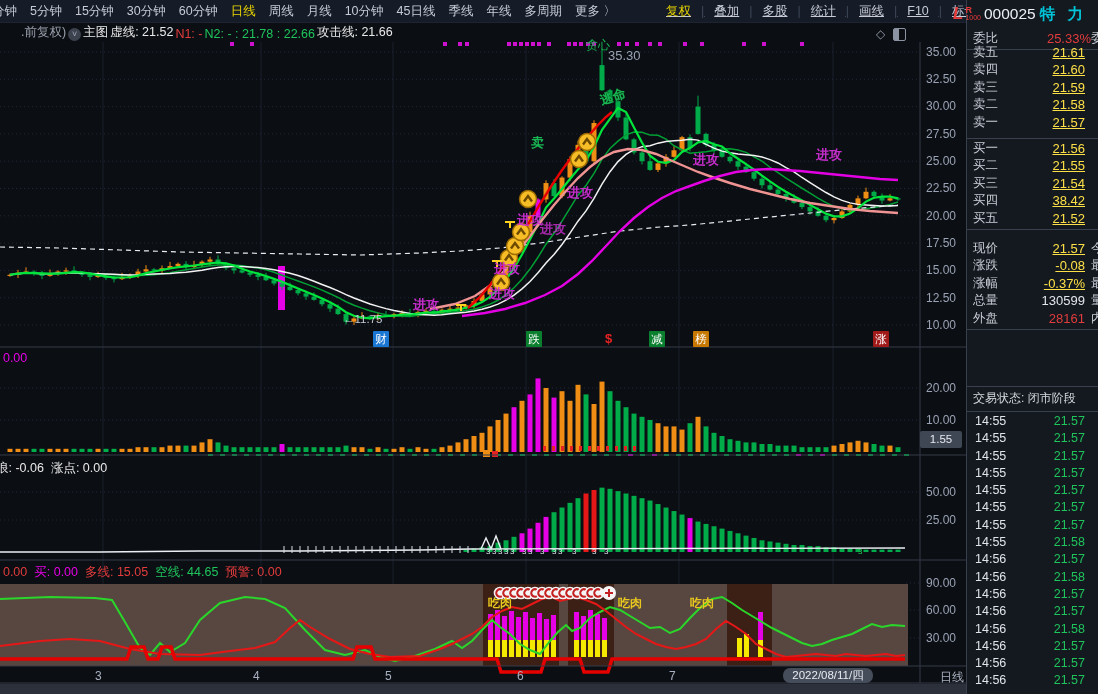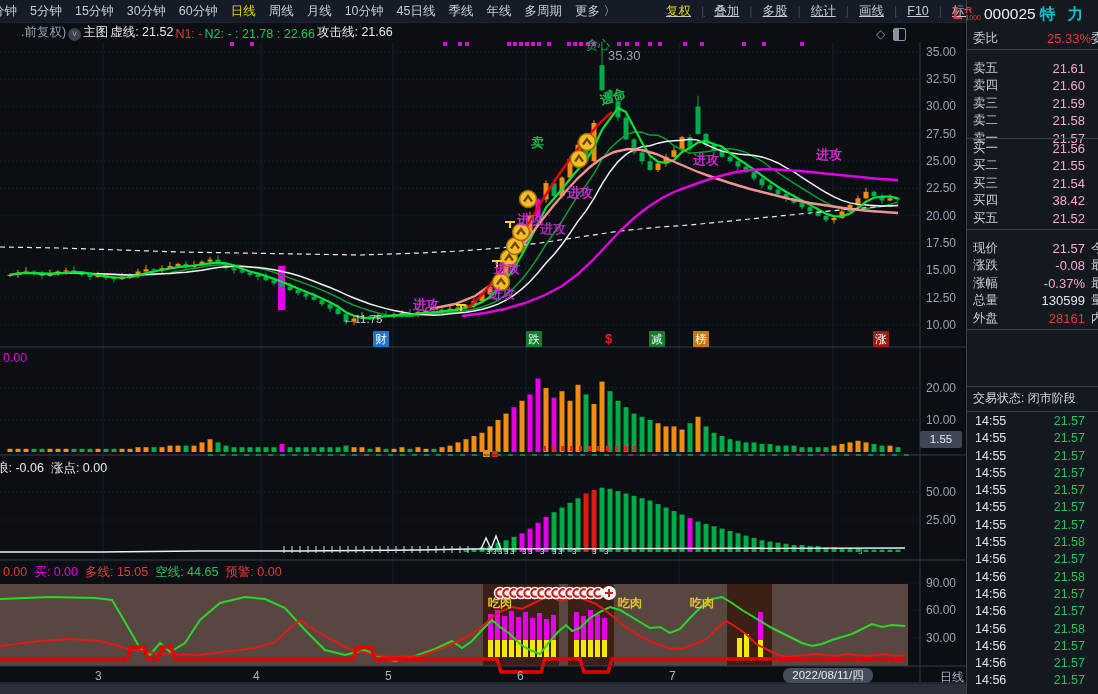--- a/index.html
+++ b/index.html
@@ -47,21 +47,21 @@
             font-size:11.5px;color:#e6e9ef;text-align:center;line-height:17px;z-index:3;}
   .xlab{position:absolute;top:669px;font-size:12px;color:#aab2c2;z-index:3;}
   .datebadge{position:absolute;left:783px;top:668px;width:90px;height:15px;background:#454c5a;color:#e8ebf1;
              font-size:11.5px;text-align:center;line-height:15px;z-index:3;border-radius:7px;}
   .bottomstrip{position:absolute;left:0;top:684px;width:1098px;height:10px;background:#2b303a;}
   
   .sidebar{position:absolute;left:966px;top:0;width:132px;height:694px;background:#14181f;border-left:1px solid #39404d;}
   .srow{position:relative;height:17.4px;line-height:17.4px;font-size:12.5px;padding-left:6px;color:#c9cdd6;}
   .srow .val{position:absolute;right:14px;font-size:13px;}
   .srow .sliver{position:absolute;left:124px;color:#c9cdd6;}
-  .v-green .val{color:#f9a8d4;} .v-red .val{color:#e23c3c;} .v-white .val{color:#e2e5ea;}
+  .v-green .val{color:#fde047;text-decoration:underline;} .v-red .val{color:#e23c3c;} .v-white .val{color:#e2e5ea;}
   .ssep{position:absolute;left:0;width:132px;height:1px;background:#3a414e;}
   .status{position:absolute;left:6px;top:390px;font-size:12px;color:#d4d8df;white-space:nowrap;}
   .trow{position:relative;height:17.3px;line-height:17.3px;font-size:12.5px;}
   .trow .tt{position:absolute;left:8px;color:#e0e3e9;}
   .trow .tp{position:absolute;right:14px;color:#1fc45c;}
 </style>
 </head>
 <body>
 
 <div class="app">
@@ -860,21 +860,21 @@
   <div class="xlab" style="left:940px">日线</div>
   <div class="bottomstrip"></div>
 
   <div class="sidebar">
     <div class="srow v-red" style="position:absolute;top:30px;width:132px">
       <span>委比</span>
       <span class="val">25.33%</span>
       <span class="sliver">委</span>
     </div>
     <div class="ssep" style="top:49px"></div>
-    <div style="position:absolute;top:60px;width:132px">
+    <div style="position:absolute;top:44px;width:132px">
 
     <div class="srow v-green">
         <span>卖五</span><span class="val">21.61</span>
       </div>
         <div class="srow v-green">
         <span>卖四</span><span class="val">21.60</span>
       </div>
         <div class="srow v-green">
         <span>卖三</span><span class="val">21.59</span>
       </div>

